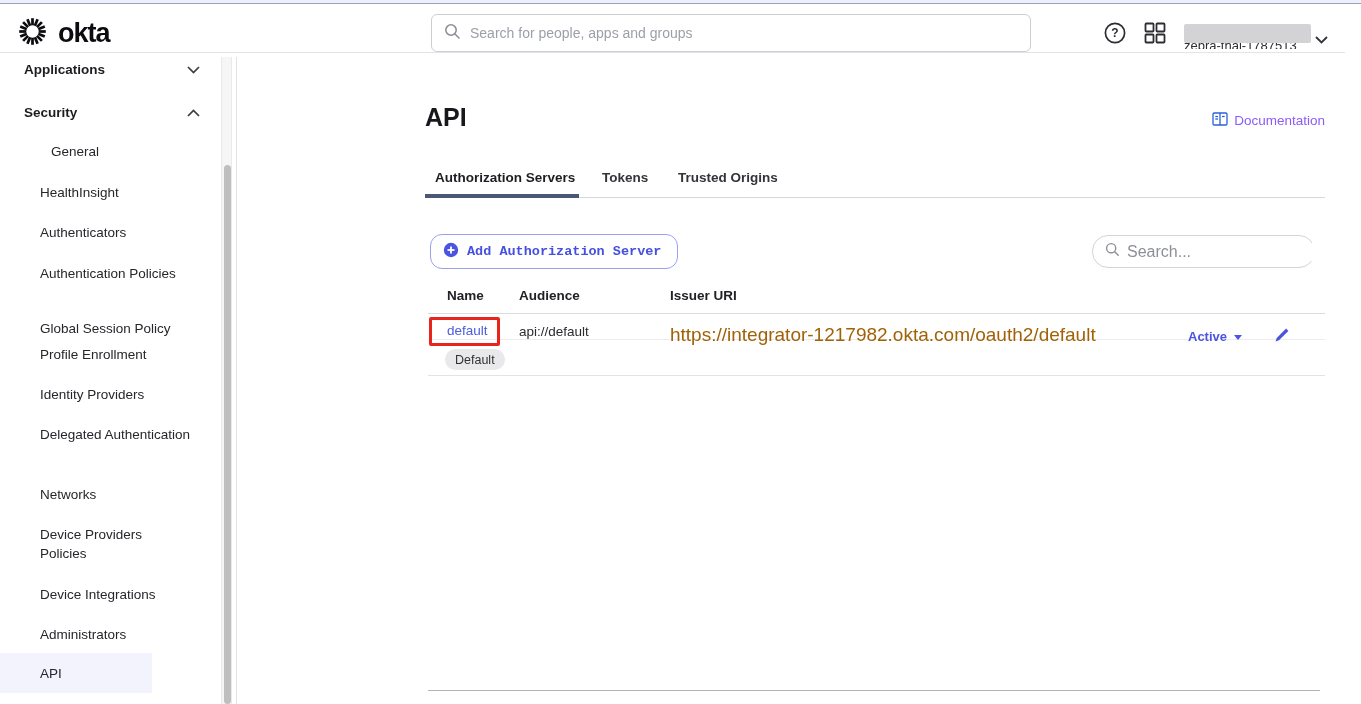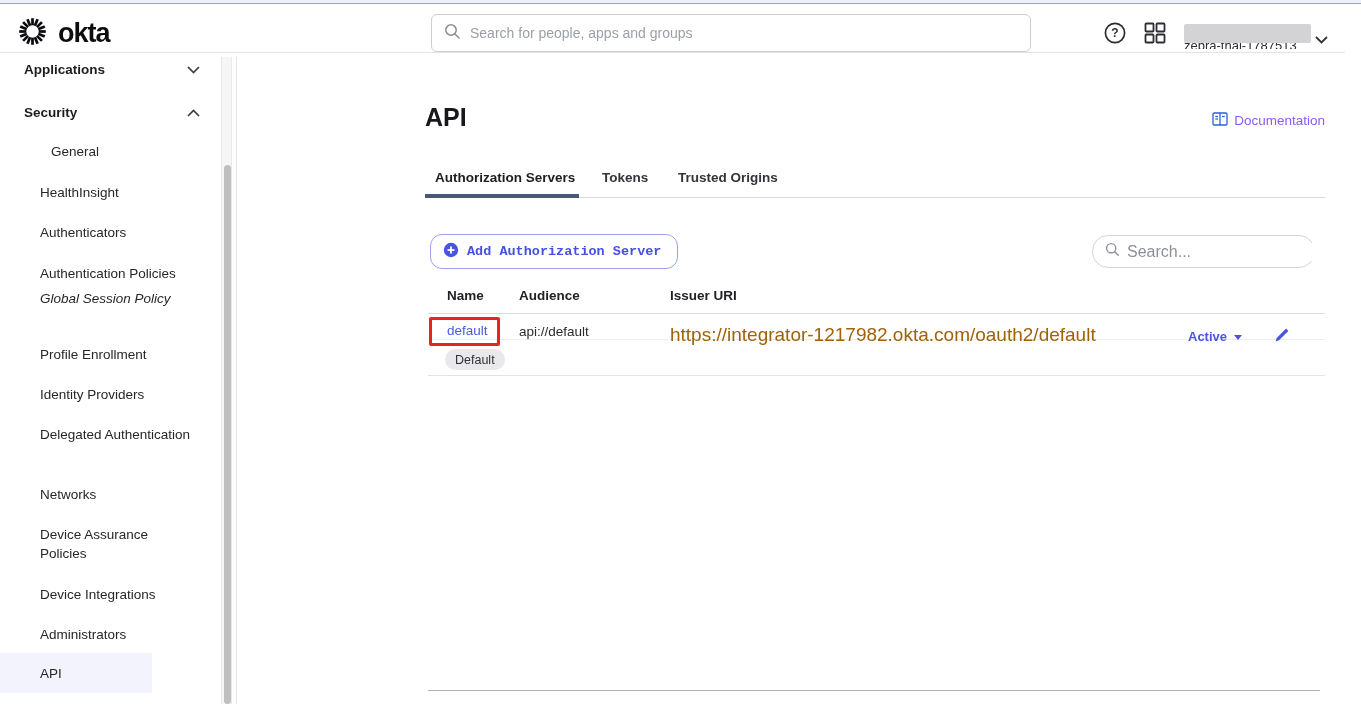--- a/index.html
+++ b/index.html
@@ -222,26 +222,26 @@
       <svg width="13" height="8" viewBox="0 0 13 8" fill="none">
           <polyline points="1,7 6.5,1.5 12,7" stroke="#3c3c42" stroke-width="1.7"></polyline>
         </svg>
     </span>
   </div>
 
   <div class="nav-item" style="top:85px;margin-left:11px;">General</div>
   <div class="nav-item" style="top:126px;">HealthInsight</div>
   <div class="nav-item" style="top:166px;">Authenticators</div>
   <div class="nav-item" style="top:207px;">Authentication Policies</div>
-  <div class="nav-item" style="top:232px;font-style:italic;">Global Session Policy</div>
+  <div class="nav-item" style="top:262px;">Global Session Policy</div>
   <div class="nav-item" style="top:288px;">Profile Enrollment</div>
   <div class="nav-item" style="top:328px;">Identity Providers</div>
   <div class="nav-item" style="top:368px;">Delegated Authentication</div>
   <div class="nav-item" style="top:428px;">Networks</div>
-  <div class="nav-item" style="top:468px;">Device Assurance Policies</div>
+  <div class="nav-item" style="top:468px;">Device Providers Policies</div>
   <div class="nav-item" style="top:528px;">Device Integrations</div>
   <div class="nav-item" style="top:568px;">Administrators</div>
   <div class="nav-item active-bg" style="top:596px;">API</div>
 
   <div class="side-scroll-track">
     <div class="side-scroll-thumb"></div>
   </div>
 </div>
 
 <div class="main">

